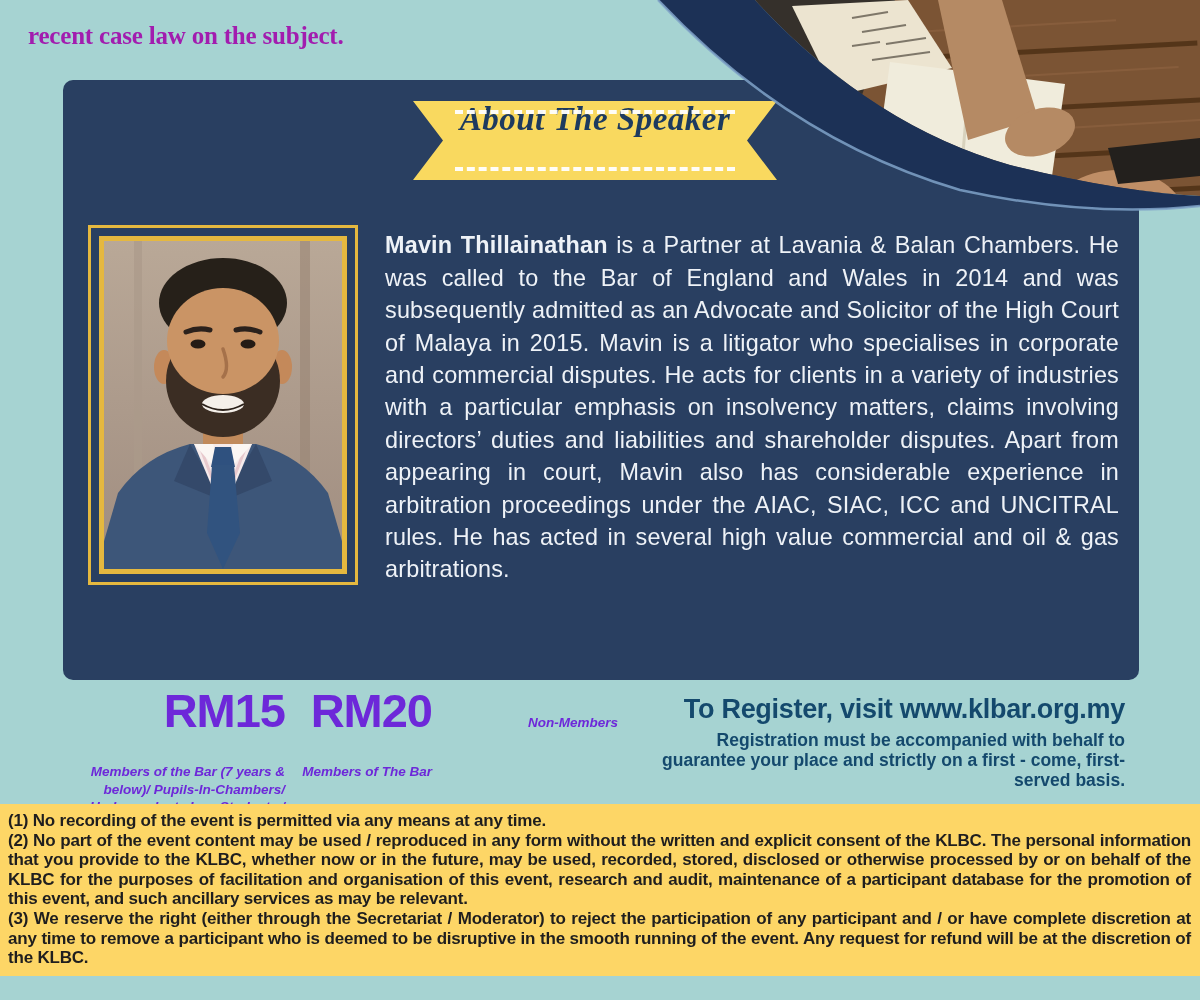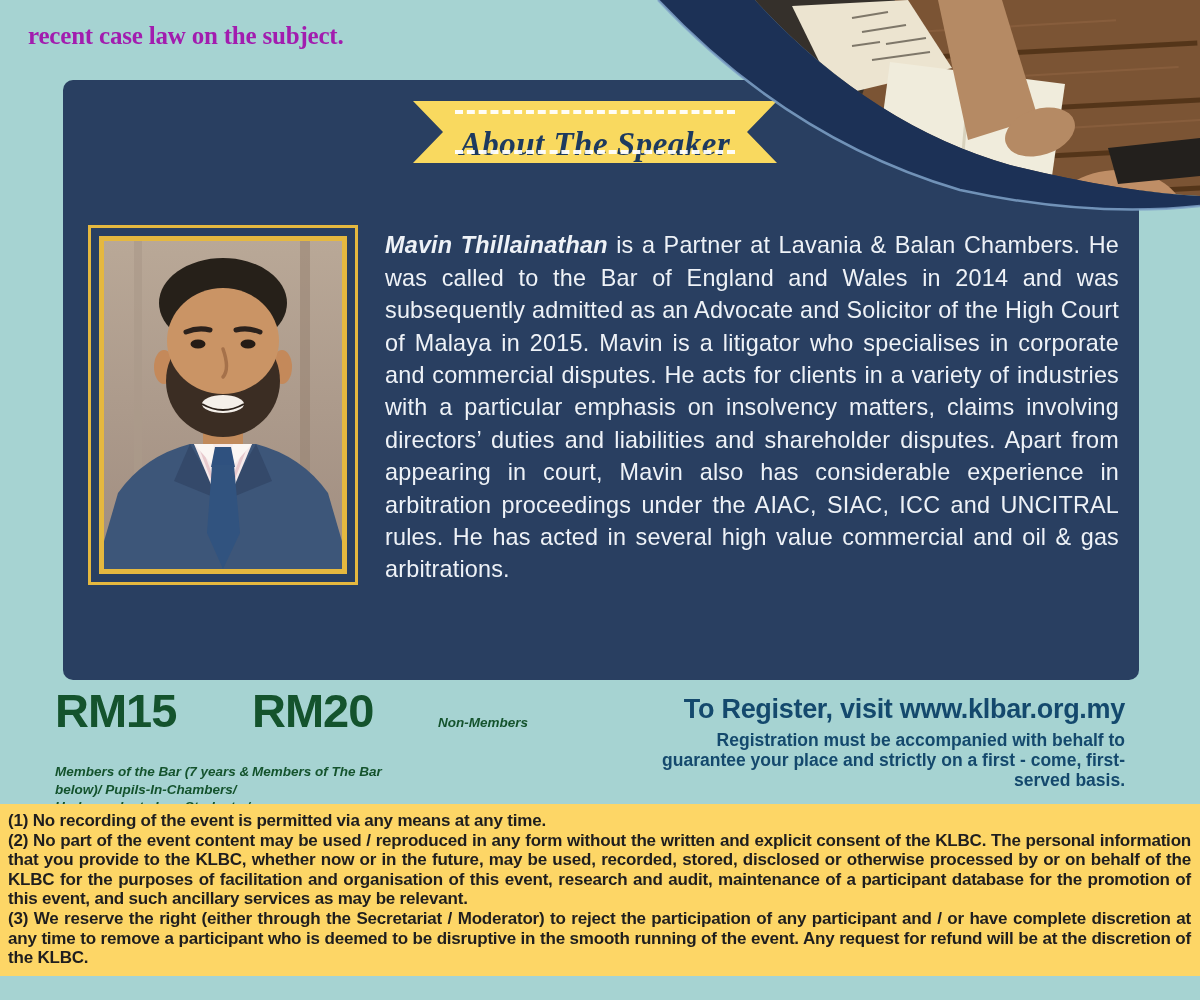--- a/index.html
+++ b/index.html
@@ -11,42 +11,42 @@
     font-weight:bold;font-size:25px;color:#a21caf;letter-spacing:-0.2px;z-index:2;}
 
   
   .card{position:absolute;left:63px;top:80px;width:1076px;height:600px;background:#293f61;
     border-radius:10px;z-index:1;}
 
   
   .hero{position:absolute;top:0;right:0;width:560px;height:230px;z-index:3;pointer-events:none;}
 
   
-  .ribbon{position:absolute;left:350px;top:21px;width:364px;height:62px;background:#f9d95f;
+  .ribbon{position:absolute;left:350px;top:21px;width:364px;height:79px;background:#f9d95f;
     clip-path:polygon(0 0,100% 0,calc(100% - 30px) 50%,100% 100%,0 100%,30px 50%);
-    display:flex;align-items:flex-end;justify-content:center;z-index:4;}
+    display:flex;align-items:flex-start;justify-content:center;z-index:4;}
   .ribbon .dash{position:absolute;left:42px;right:42px;border-top:4px dashed rgba(255,255,255,.95);}
   .ribbon .dash.top{top:9px;}
   .ribbon .dash.bottom{bottom:9px;}
   .ribbon-title{font-family:"Liberation Serif",serif;font-style:italic;font-weight:bold;
     font-size:33px;color:#1d3a5f;letter-spacing:0.5px;}
 
   
   .portrait-frame{position:absolute;left:25px;top:145px;width:270px;height:360px;
     border:3px solid #e5b83f;padding:8px;box-sizing:border-box;}
   .portrait-frame-inner{width:100%;height:100%;border:5px solid #e5b83f;box-sizing:border-box;
     overflow:hidden;background:#b1a090;}
 
   
   .bio{position:absolute;left:322px;top:126px;width:734px;color:#eef2f7;
     font-size:23.4px;line-height:32.4px;text-align:justify;letter-spacing:0.2px;z-index:3;}
-  .bio .name{font-weight:bold;font-style:italic;}
-
-  
-  .tier{position:absolute;text-align:left;color:#14532d;}
+  .bio .name{font-weight:bold;}
+
+  
+  .tier{position:absolute;text-align:right;color:#6d28d9;}
   .tier .price{font-size:47px;font-weight:bold;letter-spacing:-1px;line-height:1.05;}
   .tier .aud{margin-top:28px;font-size:13.5px;font-weight:bold;font-style:italic;line-height:17.5px;}
   .tier1{left:55px;top:686px;width:230px;}
   .tier2{left:252px;top:686px;width:180px;}
   .tier3{left:438px;top:686px;width:180px;}
 
   
   .register{position:absolute;left:645px;top:694px;width:480px;text-align:right;color:#14496d;z-index:2;}
   .register .headline{font-size:27px;font-weight:bold;letter-spacing:-0.3px;}
   .register .det{margin-top:5px;font-size:17.5px;font-weight:bold;line-height:20px;}

